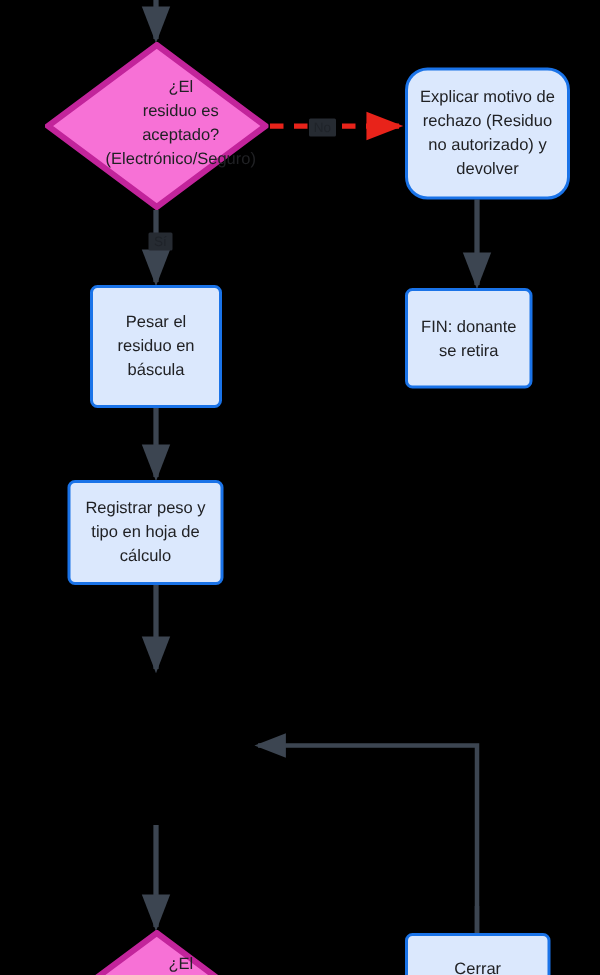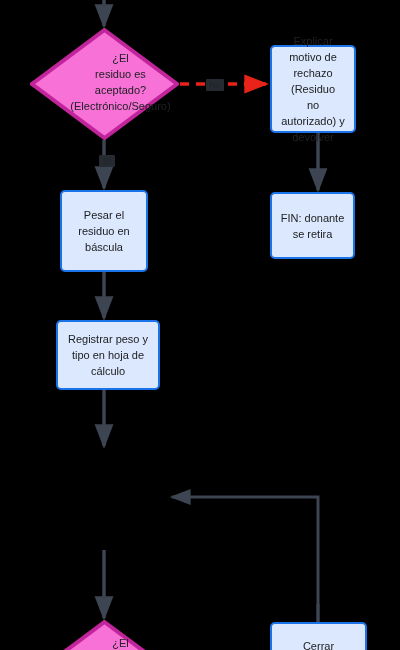--- a/index.html
+++ b/index.html
@@ -109,39 +109,39 @@
   <div class="diamond" style="left:30px; top:28px; width:149px; height:112px;">
     <svg class="shape" viewBox="0 0 149 112" preserveAspectRatio="none">
       <polygon points="74.5,2 147,56 74.5,110 2,56" fill="#f771d6" stroke="#c2249b" stroke-width="4"></polygon>
     </svg>
     <div class="dlabel" style="top:22px;">¿El
 residuo es
 aceptado?
 (Electrónico/Seguro)</div>
   </div>
 
-  <div class="node-box" style="left:270px; top:45px; width:86px; height:88px;">
+  <div class="node-box" style="left:270px; top:45px; width:110px; height:88px;border-radius:15px;">
     <span>Explicar motivo de
 rechazo (Residuo
 no autorizado) y
 devolver</span>
   </div>
 
   <div class="node-box" style="left:270px; top:192px; width:85px; height:67px;">
     <span>FIN: donante
 se retira</span>
   </div>
 
   <div class="node-box" style="left:60px; top:190px; width:88px; height:82px;">
     <span>Pesar el
 residuo en
 báscula</span>
   </div>
 
-  <div class="node-box" style="left:56px; top:320px; width:104px; height:70px;">
+  <div class="node-box" style="left:45px; top:320px; width:104px; height:70px;">
     <span>Registrar peso y
 tipo en hoja de
 cálculo</span>
   </div>
 
 
   <div class="diamond" style="left:30px; top:620px; width:149px; height:112px;">
     <svg class="shape" viewBox="0 0 149 112" preserveAspectRatio="none">
       <polygon points="74.5,2 147,56 74.5,110 2,56" fill="#f771d6" stroke="#c2249b" stroke-width="4"></polygon>
     </svg>

